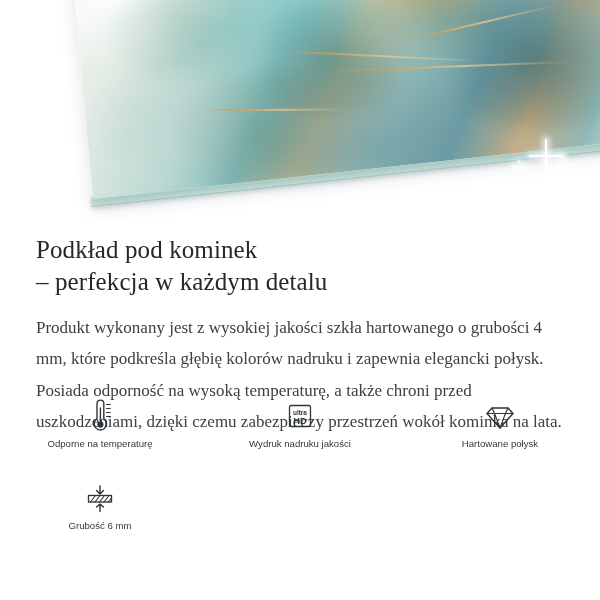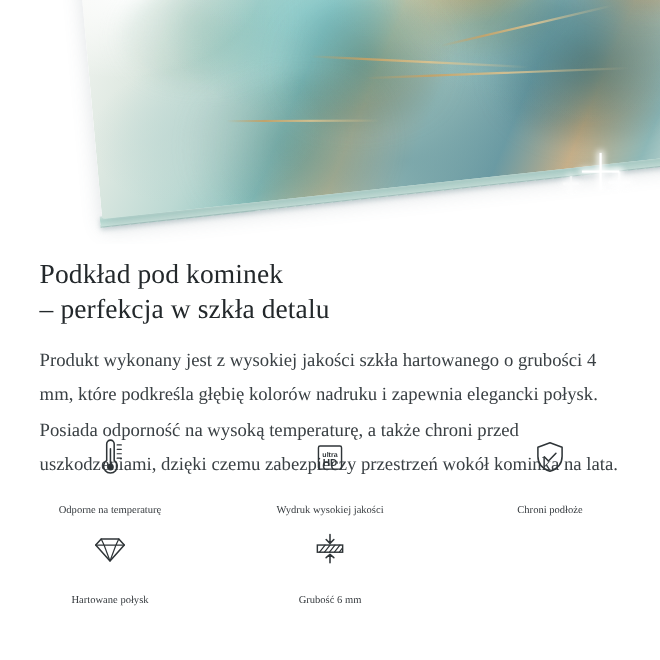--- a/index.html
+++ b/index.html
@@ -172,22 +172,22 @@
     justify-content: flex-start;
     padding-top: 4px;
   }
   .feature .ic {
     height: 44px;
     display: flex;
     align-items: center;
     justify-content: center;
   }
   .feature .cap {
-    margin-top: 20px;
-    font-family: Liberation Serif, serif;
+    margin-top: 0;
+    font-family: Liberation Sans, sans-serif;
     font-size: 9.6px;
     color: #33383c;
     text-align: center;
     line-height: 1.2;
   }
   svg { display: block; }
   .stroke {
     fill: none;
     stroke: #2f3538;
     stroke-width: 1.4;
@@ -238,21 +238,21 @@
       </div>
       <div class="sparkle s1"></div>
       <div class="sparkle s2"></div>
       <div class="sparkle s3"></div>
     </div>
   </div>
 
   <div class="content">
     <h1 class="headline">
       <span class="l1">Podkład pod kominek</span>
-      <span class="l2">– perfekcja w szkła detalu</span>
+      <span class="l2">– perfekcja w każdym detalu</span>
     </h1>
     <p class="body-copy">Produkt wykonany jest z wysokiej jakości szkła hartowanego o grubości 4 mm, które podkreśla głębię kolorów nadruku i zapewnia elegancki połysk. Posiada odporność na wysoką temperaturę, a także chroni przed uszkodzeniami, dzięki czemu zabezpieczy przestrzeń wokół kominka na lata.</p>
   </div>
 
   <div class="features">
 
     <div class="feature">
       <div class="ic">
         <svg width="40" height="42" viewBox="0 0 40 42" aria-hidden="true">
           <path class="stroke" d="M17 8.5a3.4 3.4 0 0 1 6.8 0v15.1a6.2 6.2 0 1 1-6.8 0z"></path>
@@ -265,32 +265,23 @@
     </div>
 
     <div class="feature">
       <div class="ic">
         <svg width="40" height="42" viewBox="0 0 40 42" aria-hidden="true">
           <rect class="hd-box" x="9.5" y="10.5" width="21" height="21" rx="1.5"></rect>
           <text class="hd-text" x="20" y="20" font-size="6.4" text-anchor="middle">ultra</text>
           <text class="hd-text" x="20" y="28.5" font-size="9.2" text-anchor="middle">HD</text>
         </svg>
       </div>
-      <div class="cap">Wydruk wysokiej jakości</div>
-    </div>
-
-    <div class="feature">
-      <div class="ic">
-        <svg width="40" height="42" viewBox="0 0 40 42" aria-hidden="true">
-          <path class="stroke" d="M20 7.5l11 4.1v8.2c0 7-4.7 11.6-11 13.7-6.3-2.1-11-6.7-11-13.7v-8.2z"></path>
-          <path class="stroke" d="M14.8 20.3l3.8 3.8 6.8-7.1"></path>
-        </svg>
-      </div>
-      <div class="cap">Chroni podłoże</div>
-    </div>
+      <div class="cap">Wydruk nadruku jakości</div>
+    </div>
+
 
     <div class="feature">
       <div class="ic">
         <svg width="40" height="42" viewBox="0 0 40 42" aria-hidden="true">
           <path class="stroke" d="M12 13h16l5 5.5L20 33 7 18.5z"></path>
           <path class="thin" d="M7 18.5h26M12 13l2.6 5.5L20 33M28 13l-2.6 5.5L20 33M14.6 18.5h10.8"></path>
         </svg>
       </div>
       <div class="cap">Hartowane połysk</div>
     </div>

